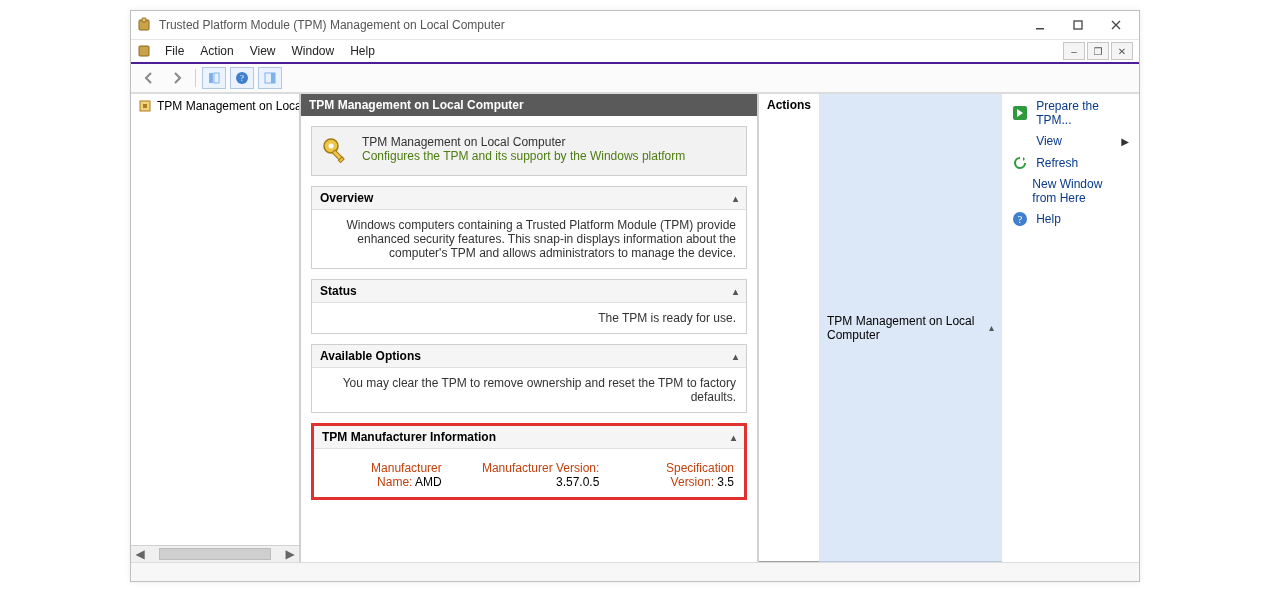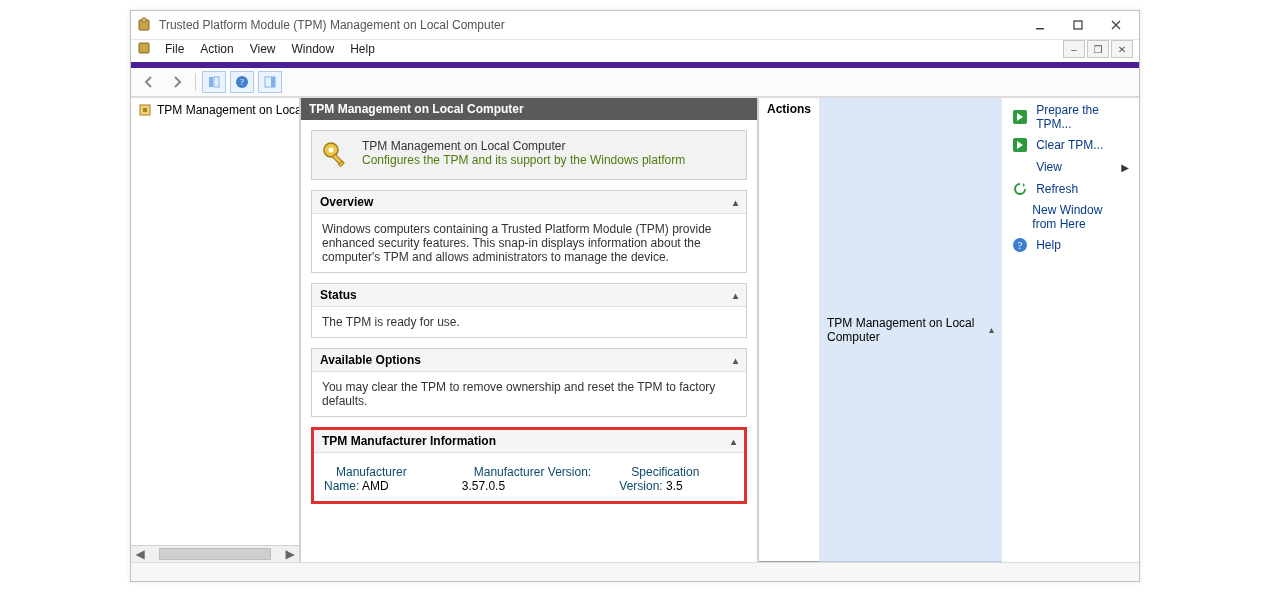--- a/index.html
+++ b/index.html
@@ -49,24 +49,24 @@
     height: 24px;
     display: inline-flex;
     align-items: center;
     justify-content: center;
     color: #444;
   }
   .win-btn svg { display:block; }
   
   .menubar {
     display: flex;
-    align-items: flex-start;
+    align-items: center;
     height: 22px;
     padding: 0 6px;
-    border-bottom: 6px solid #4c1d95;
+    border-bottom: 2px solid #4c1d95;
     background: #fff;
   }
   .menubar .mi-icon {
     width: 16px; height: 16px; margin-right: 4px; display:inline-flex;
   }
   .menubar .menu-item { padding: 2px 8px; color: #222; }
   .menubar .mdi-controls {
     margin-left: auto;
     display: flex;
     gap: 2px;
@@ -162,38 +162,39 @@
     display:flex;
     gap:10px;
     margin-bottom: 10px;
   }
   .intro .big-icon { width: 32px; height: 32px; display:inline-flex; }
   .intro .texts .t1 { color:#333; }
   .intro .texts .t2 { color:#4d7c0f; }
   .card {
     border: 1px solid #cfcfcf;
     margin-bottom: 10px;
+    text-align: right;
   }
   .card .chead {
     display:flex; align-items:center; justify-content:space-between;
     background: #f5f5f5;
     border-bottom: 1px solid #e0e0e0;
     font-weight: bold;
     padding: 4px 8px;
   }
   .chev { font-size: 10px; color:#555; }
   .card .cbody {
     padding: 8px 10px;
     color:#333;
   }
   .highlighted {
     border: 3px solid #e03030;
   }
   .mfr-row { display:flex; justify-content:space-between; gap:20px; margin-top:4px; }
-  .mfr-row span .lbl { color:#0c4a6e;margin-left:12px; }
+  .mfr-row span .lbl { color:#c2410c;margin-left:12px; }
   .mfr-row span .val { color:#000; }
   
   .actions {
     width: 380px;
     display:flex; flex-direction:row;
   }
   .actions .pane-header {
     background: #fff;
     color: #000;
     border-bottom: 1px solid #a0a0a0;
@@ -399,29 +400,20 @@
         </div>
         <ul>
           <li>
             <span class="aicon">
               <svg width="16" height="16">
                   <rect x="1" y="1" width="14" height="14" rx="2" fill="#2e9a3d"></rect>
                   <path d="M5 4 L11 8 L5 12 Z" fill="#fff"></path>
                 </svg>
             </span>
             <span>Prepare the TPM...</span>
-          </li>
-          <li>
-            <span class="aicon">
-              <svg width="16" height="16">
-                  <rect x="1" y="1" width="14" height="14" rx="2" fill="#2e9a3d"></rect>
-                  <path d="M5 4 L11 8 L5 12 Z" fill="#fff"></path>
-                </svg>
-            </span>
-            <span>Clear TPM...</span>
           </li>
           <li>
             <span class="aicon"></span>
             <span>View</span>
             <span class="right-arrow">▶</span>
           </li>
           <li>
             <span class="aicon">
               <svg width="16" height="16">
                   <path d="M8 3 a5 5 0 1 0 5 5" fill="none" stroke="#2e9a3d" stroke-width="2"></path>

